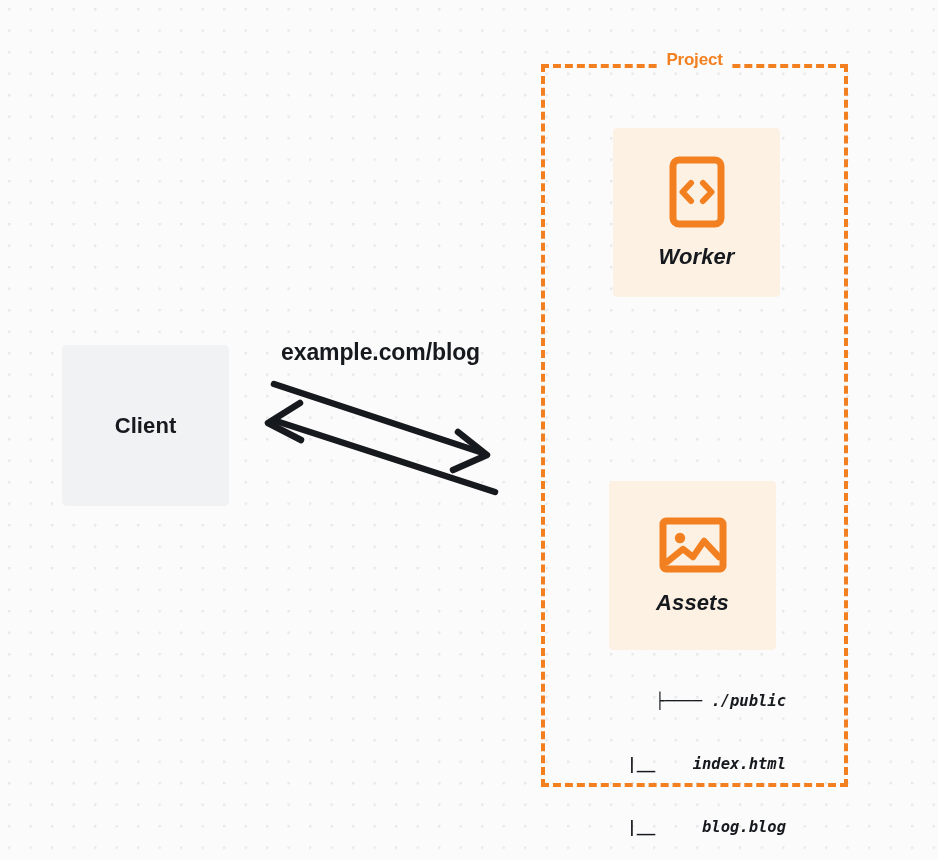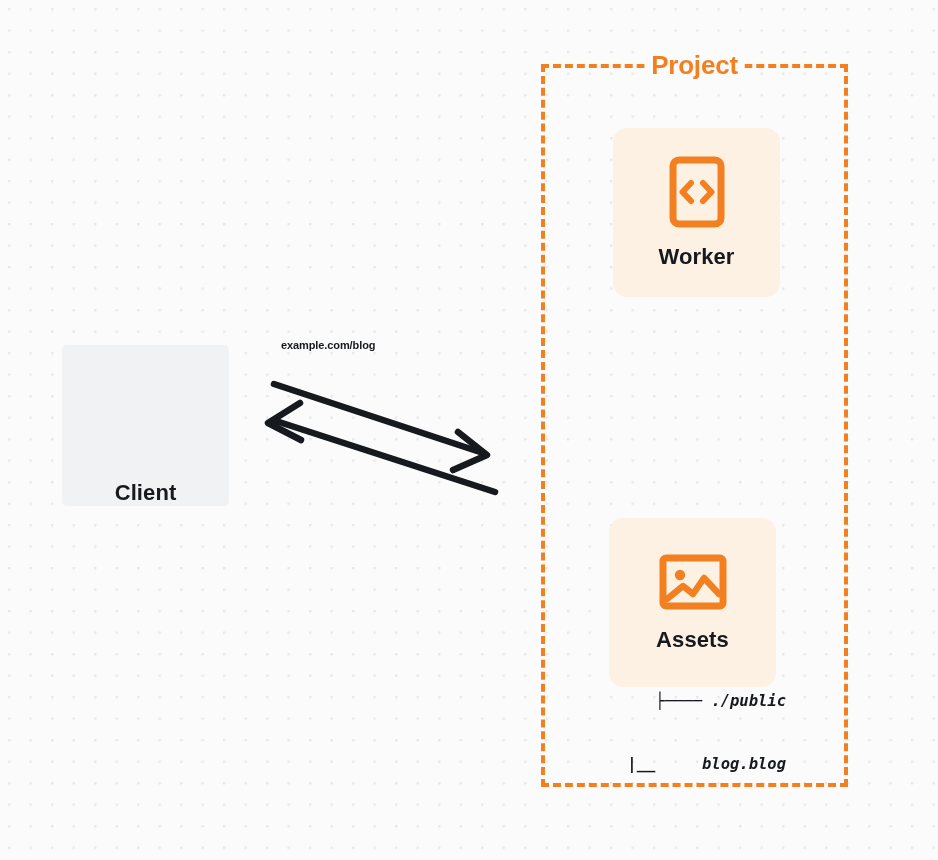--- a/index.html
+++ b/index.html
@@ -30,36 +30,36 @@
   
   #client-node {
     position: absolute;
     left: 62px;
     top: 345px;
     width: 167px;
     height: 161px;
     background: #F1F2F4;
     border-radius: 5px;
     display: flex;
-    align-items: flex-end;
+    align-items: center;
     justify-content: center;
   }
   #client-node .node-label {
     font-size: 22px;
     font-weight: bold;
     color: #16191D;
     letter-spacing: 0.1px;
   }
 
   
   #request-label {
     position: absolute;
     left: 281px;
     top: 339px;
-    font-size: 11px;
+    font-size: 23px;
     font-weight: bold;
     color: #16191D;
     letter-spacing: -0.1px;
     white-space: nowrap;
   }
 
   
   #arrows-svg {
     position: absolute;
     left: 0;
@@ -80,48 +80,48 @@
     border: 4px dashed #F38020;
   }
   #project-title {
     position: absolute;
     left: 50%;
     top: -18px;
     transform: translateX(-50%);
     padding: 0 7px;
     background: #FBFBFC;
     color: #F38020;
-    font-size: 26px;
+    font-size: 17px;
     font-weight: bold;
     letter-spacing: -0.2px;
     white-space: nowrap;
   }
 
   
   .service-card {
     position: absolute;
     background: #FDF1E4;
-    border-radius: 14px;
+    border-radius: 4px;
     display: flex;
     flex-direction: column;
     align-items: center;
     justify-content: center;
+    font-style: italic;
   }
   #worker-card {
     left: 613px;
     top: 128px;
     width: 167px;
     height: 169px;
   }
   #assets-card {
     left: 609px;
     top: 481px;
     width: 167px;
     height: 169px;
-    margin-top: 37px;
   }
   .service-card .card-icon {
     line-height: 0;
     margin-bottom: 16px;
   }
   .service-card .card-label {
     font-size: 22px;
     font-weight: bold;
     color: #16191D;
     letter-spacing: 0.1px;
@@ -191,17 +191,18 @@
         <rect x="4" y="5" width="60" height="48" rx="3" ry="3" fill="none" stroke="#F38020" stroke-width="7"></rect>
         <circle cx="21" cy="22" r="5.2" fill="#F38020"></circle>
         <polyline points="8,46 24,33 34,41 45,25 60,41" fill="none" stroke="#F38020" stroke-width="6.5" stroke-linecap="round" stroke-linejoin="round"></polyline>
       </svg>
     </div>
     <span class="card-label">Assets</span>
   </div>
 
   <div id="file-tree">
     <span class="tree-row">├──── ./public</span>
+    <span class="tree-row">|__    index.html</span>
     <span class="tree-row">|__     blog.blog</span>
     
   </div>
 
 </div>
 
 </body></html>

